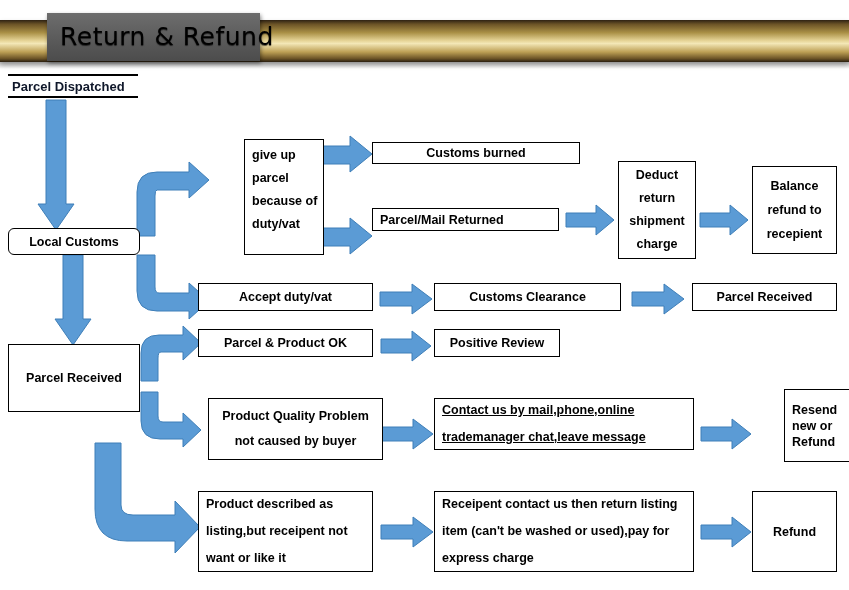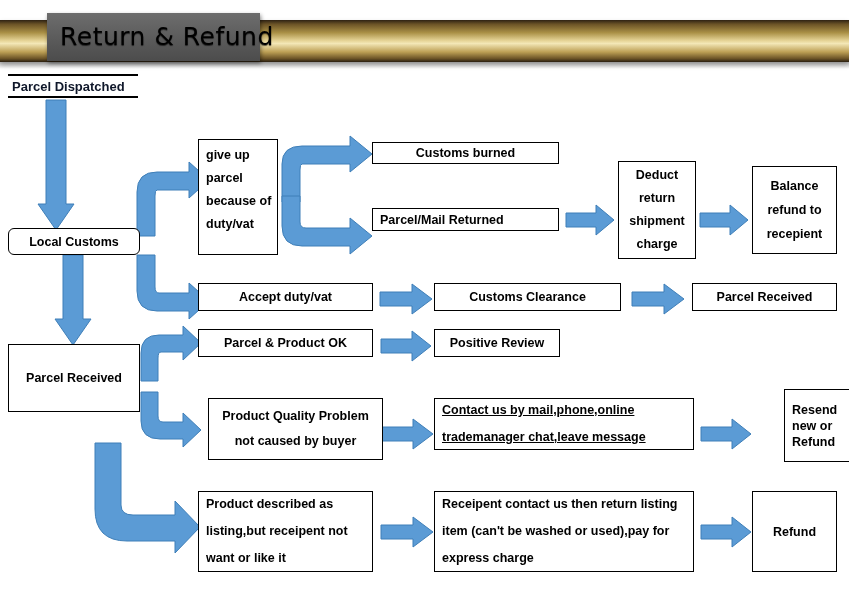--- a/index.html
+++ b/index.html
@@ -104,20 +104,21 @@
     font-family: "Liberation Sans", sans-serif;
   }
   .box.align-left {
     justify-content: flex-start;
     text-align: left;
     padding-left: 7px;
   }
   .box.top-align {
     align-items: flex-start;
     padding-top: 4px;
+    margin-left: 46px;
   }
   
   .rule-box {
     position: absolute;
     box-sizing: border-box;
     border-top: 2px solid #000000;
     border-bottom: 2px solid #000000;
     background: #ffffff;
     color: #0f172a;
     font-weight: bold;
@@ -233,21 +234,21 @@
   </svg>
 
   <div class="rule-box" style="left:8px; top:74px; width:130px; height:24px;">Parcel Dispatched</div>
 
   <div class="box" style="left:8px; top:228px; width:132px; height:27px;border-radius:6px;">Local Customs</div>
 
   <div class="box" style="left:8px; top:344px; width:132px; height:68px;">Parcel Received</div>
 
   <div class="box align-left top-align" style="left:198px; top:139px; width:80px; height:116px; line-height:23px;">give up parcel because of duty/vat</div>
 
-  <div class="box" style="left:372px; top:142px; width:187px; height:22px;">Customs burned</div>
+  <div class="box" style="left:372px; top:142px; width:208px; height:22px;">Customs burned</div>
 
   <div class="box align-left" style="left:372px; top:208px; width:187px; height:23px;">Parcel/Mail Returned</div>
 
   <div class="box" style="left:618px; top:161px; width:78px; height:98px; line-height:23px;">Deduct return shipment charge</div>
 
   <div class="box" style="left:752px; top:166px; width:85px; height:88px; line-height:24px;">Balance refund to recepient</div>
 
   <div class="box" style="left:198px; top:283px; width:175px; height:28px;">Accept duty/vat</div>
 
   <div class="box" style="left:434px; top:283px; width:187px; height:28px;">Customs Clearance</div>

